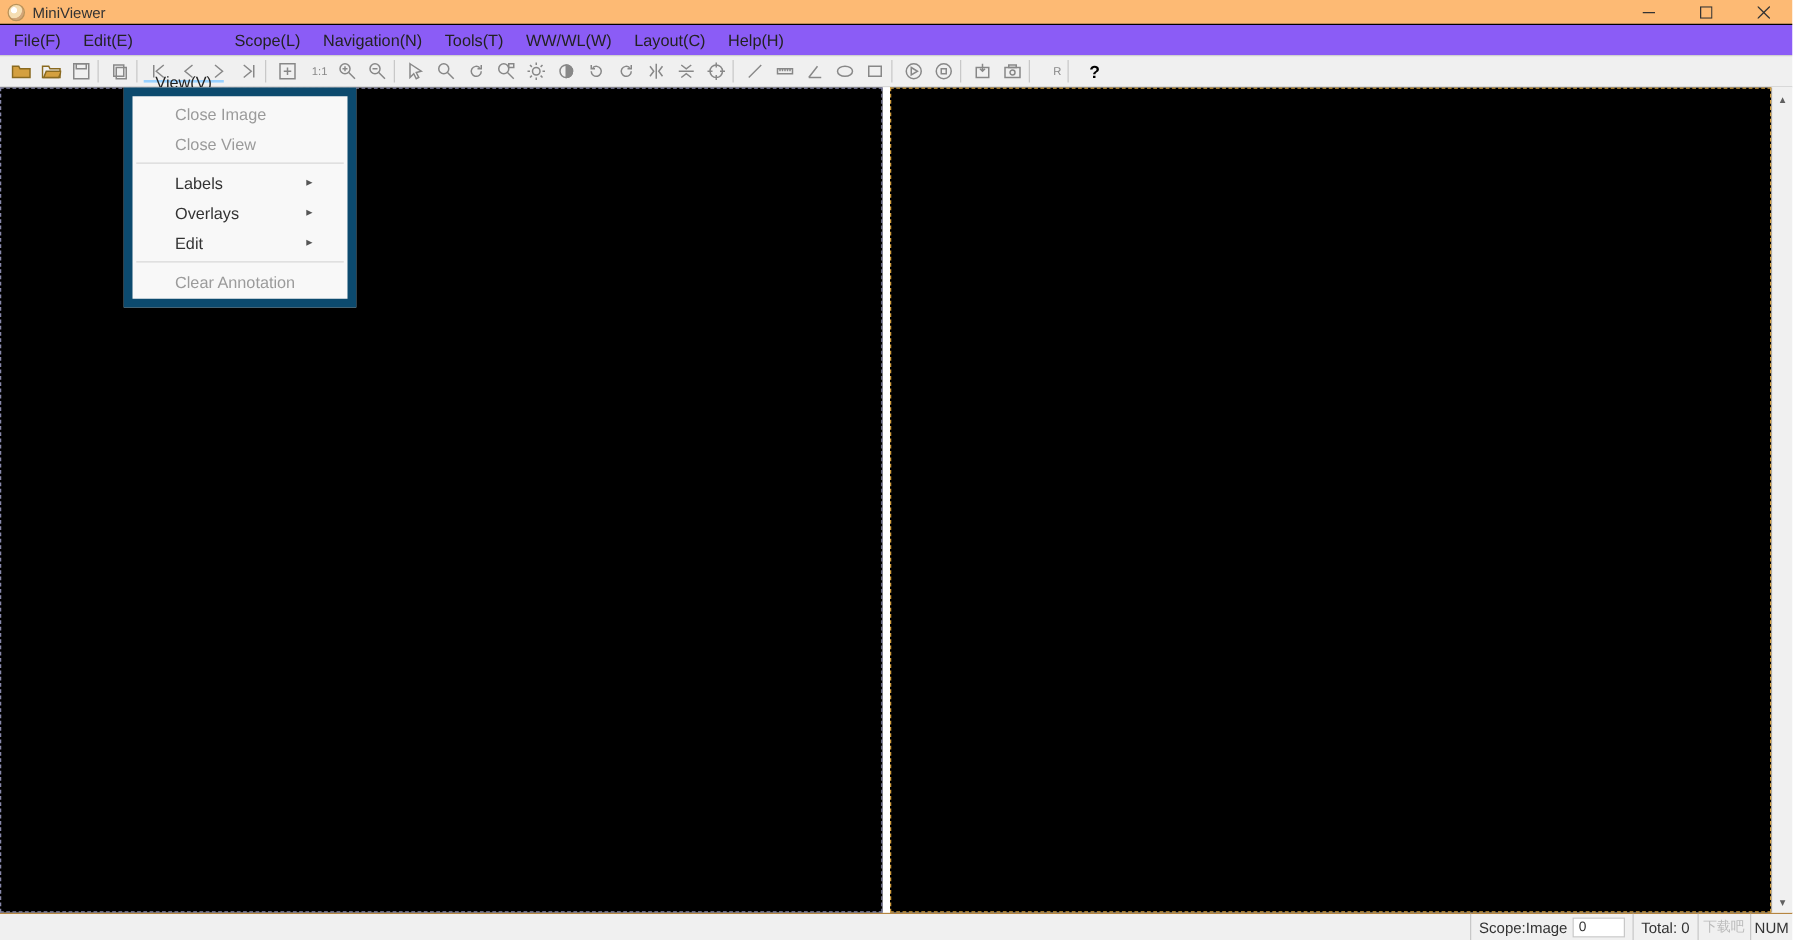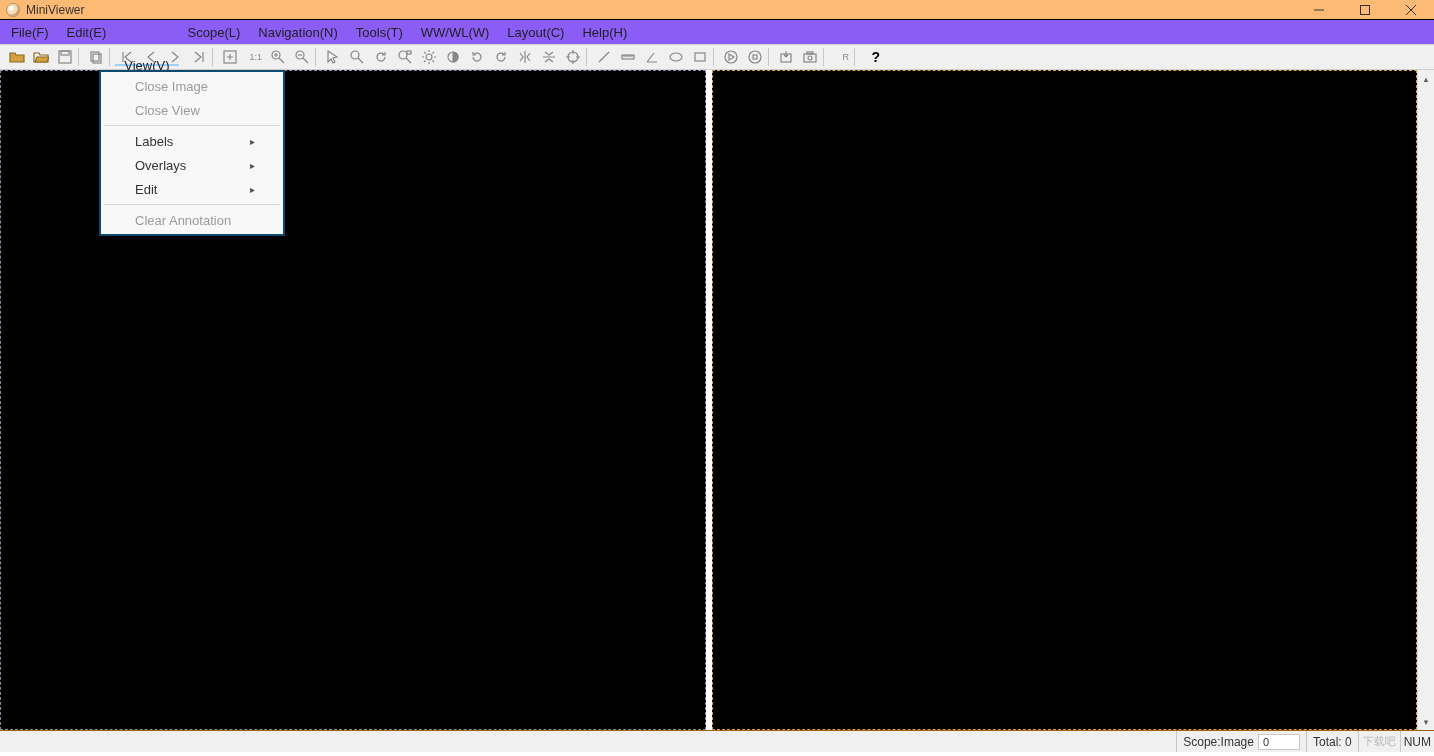--- a/index.html
+++ b/index.html
@@ -38,21 +38,21 @@
   position: relative; height: 660px; display: flex; background: #fff;
 }
 .viewport { flex: 1; background: #000; border: 1px dashed #88a; position: relative; }
 .viewport.active { border: 1px dashed #d4a040; }
 .vsplit { width: 6px; background: #fff; }
 .scrollbar-v { width: 17px; background: #f0f0f0; border-left: 1px solid #dcdcdc; display: flex; flex-direction: column; align-items: center; justify-content: space-between; padding: 2px 0; }
 .scroll-arrow { width: 13px; height: 13px; display: flex; align-items: center; justify-content: center; color: #606060; font-size: 9px; }
 
 .dropdown {
   position: absolute; left: 99px; top: 0; width: 186px; background: #f8f8f8;
-  border: 2px solid #0c4a6e; box-shadow: 2px 2px 4px rgba(0,0,0,0.15);
+  border: 7px solid #0c4a6e; box-shadow: 2px 2px 4px rgba(0,0,0,0.15);
   padding: 2px; z-index: 100;
 }
 .dd-item { height: 24px; display: flex; align-items: center; justify-content: space-between; padding: 0 26px 0 32px; font-size: 13px; color: #333; }
 .dd-item.disabled { color: #9b9b9b; }
 .dd-sep { height: 1px; background: #d8d8d8; margin: 3px 1px; }
 .dd-arrow { font-size: 10px; color: #555; }
 
 .statusbar {
   height: 22px; display: flex; align-items: stretch; background: #f0f0f0;
   border-top: 1px solid #a16207; font-size: 12px; color: #333;

